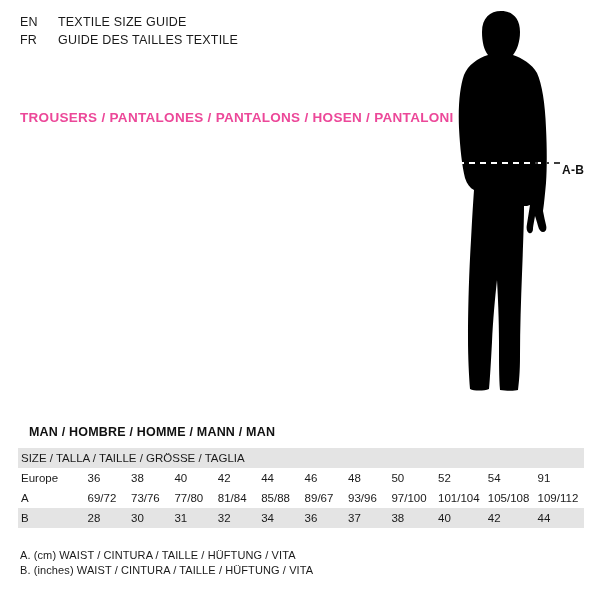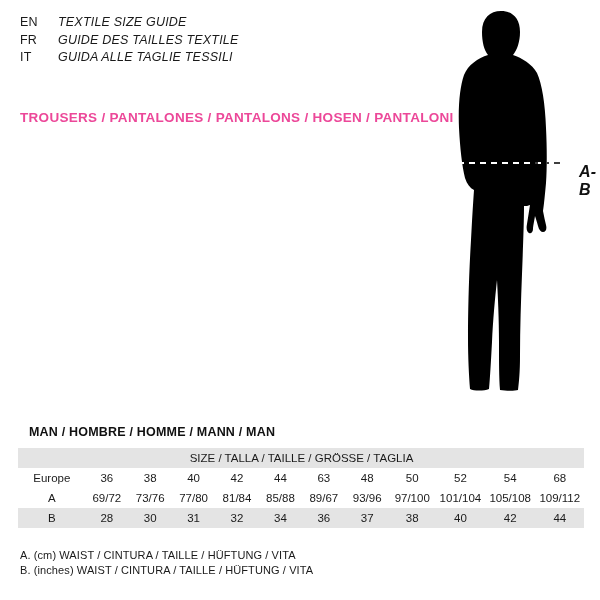--- a/index.html
+++ b/index.html
@@ -37,21 +37,20 @@
     line-height: 17.5px;
     letter-spacing: 0.2px;
   }
   .lang-code {
     width: 38px;
     flex: 0 0 38px;
     color: #1a1a1a;
   }
   .lang-text {
     color: #1a1a1a;
-    font-style: italic;
   }
 
   
   .category-title {
     position: absolute;
     top: 110px;
     left: 20px;
     font-size: 13.5px;
     font-weight: bold;
     letter-spacing: 0.3px;
@@ -64,27 +63,26 @@
     left: 400px;
     top: 8px;
     width: 200px;
     height: 400px;
   }
   .figure-wrap svg {
     display: block;
   }
   .ab-label {
     position: absolute;
-    left: 179px;
+    left: 162px;
     top: 155px;
-    font-size: 16px;
+    font-size: 12px;
     font-weight: bold;
     color: #111;
     letter-spacing: 0.3px;
-    font-style: italic;
   }
 
   
   .section-label {
     position: absolute;
     left: 20px;
     top: 425px;
     font-size: 12.5px;
     font-weight: bold;
     letter-spacing: 0.2px;
@@ -92,21 +90,20 @@
     margin-left: 9px;
   }
 
   table.size-table {
     position: absolute;
     left: 18px;
     top: 448px;
     width: 566px;
     border-collapse: collapse;
     font-size: 11.5px;
-    text-align: center;
   }
   table.size-table td {
     padding: 3px 2px 3px 3px;
     line-height: 14px;
     color: #1a1a1a;
     white-space: nowrap;
   }
   table.size-table tr.shaded td {
     background: #e4e4e4;
   }
@@ -134,24 +131,20 @@
 <div class="page">
 
   <div class="lang-block">
     <div class="lang-row">
       <span class="lang-code">EN</span>
       <span class="lang-text">TEXTILE SIZE GUIDE</span>
     </div>
     <div class="lang-row">
       <span class="lang-code">FR</span>
       <span class="lang-text">GUIDE DES TAILLES TEXTILE</span>
-    </div>
-    <div class="lang-row">
-      <span class="lang-code">IT</span>
-      <span class="lang-text">GUIDA ALLE TAGLIE TESSILI</span>
     </div>
   </div>
 
   <div class="category-title">TROUSERS / PANTALONES / PANTALONS / HOSEN / PANTALONI</div>
 
   <div class="figure-wrap">
     <svg width="200" height="400" viewBox="0 0 200 400">
       <path fill="#000000" d="
         M 82,24
         C 82,10 90,3 101,3
@@ -204,26 +197,26 @@
       <tr class="shaded">
         <td class="rowhead" colspan="12">SIZE / TALLA / TAILLE / GRÖSSE / TAGLIA</td>
       </tr>
       <tr>
         <td class="rowhead">Europe</td>
         <td class="cell">36</td>
         <td class="cell">38</td>
         <td class="cell">40</td>
         <td class="cell">42</td>
         <td class="cell">44</td>
-        <td class="cell">63</td>
+        <td class="cell">46</td>
         <td class="cell">48</td>
         <td class="cell">50</td>
         <td class="cell">52</td>
         <td class="cell">54</td>
-        <td class="cell">68</td>
+        <td class="cell">91</td>
       </tr>
       <tr>
         <td class="rowhead">A</td>
         <td class="cell">69/72</td>
         <td class="cell">73/76</td>
         <td class="cell">77/80</td>
         <td class="cell">81/84</td>
         <td class="cell">85/88</td>
         <td class="cell">89/67</td>
         <td class="cell">93/96</td>

